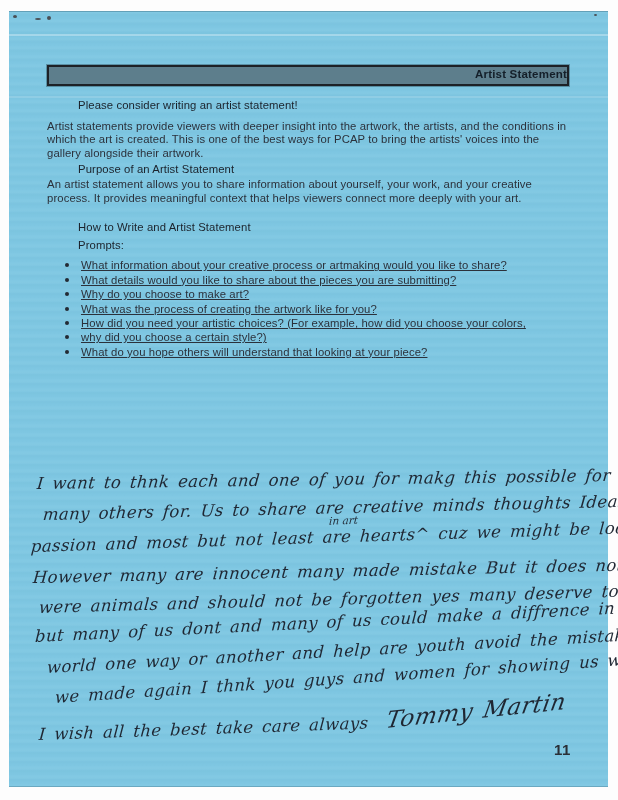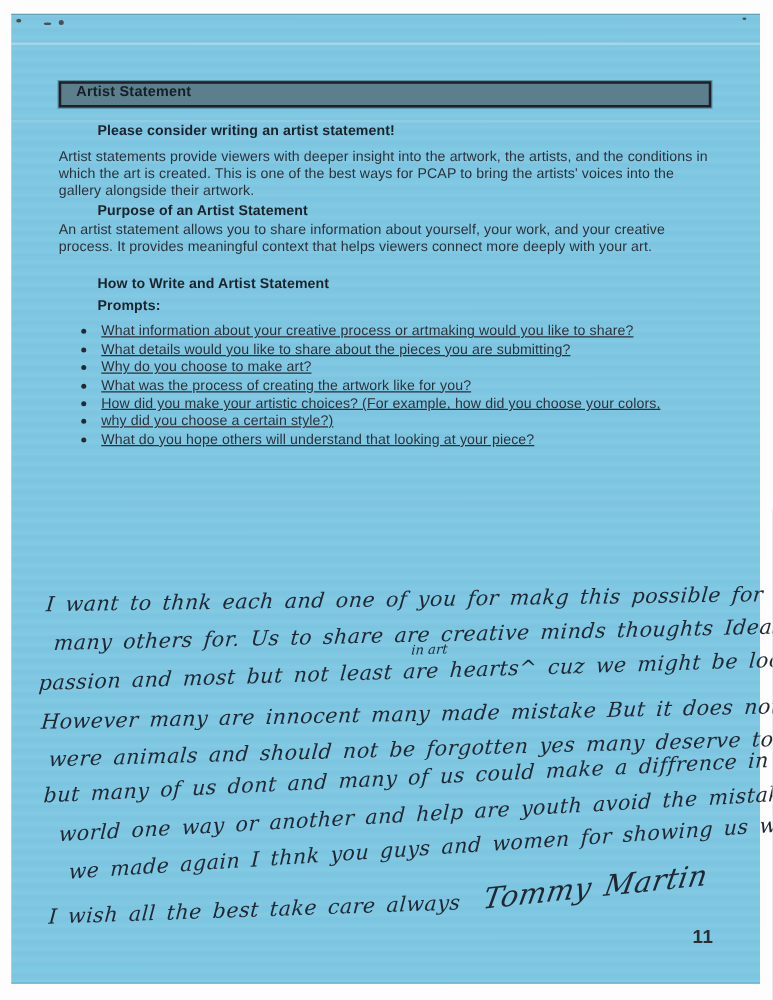--- a/index.html
+++ b/index.html
@@ -40,32 +40,32 @@
     line-height: 13.6px;
     letter-spacing: 0.1px;
   }
 
   .header-bar {
     margin-top: 53px;
     height: 14px;
     background: #5d7e8c;
     border: 2px solid #1d2126;
     box-shadow: 0 0 0 1px rgba(20,40,50,0.35);
-    text-align: left;
+    text-align: right;
     padding: 1px 0 2px 12px;
   }
   .header-bar .title {
     font-weight: bold;
     font-size: 11.5px;
     color: #141f29;
     letter-spacing: 0.2px;
   }
 
   .h-bold {
-    font-weight: bold;
+    font-weight: normal;
     color: #1b222b;
     padding-left: 31px;
   }
   .intro-heading  { margin-top: 13px; }
   .intro-body     { margin-top: 7px; }
   .purpose-heading{ margin-top: 3px; }
   .purpose-body   { margin-top: 1px; }
   .howto-heading  { margin-top: 16px; }
   .howto-body     { margin-top: 1px; }
   .prompts-heading{ margin-top: 4px; }
@@ -166,21 +166,21 @@
 
       <div class="h-bold howto-heading">How to Write and Artist Statement</div>
 
       <div class="h-bold prompts-heading">Prompts:</div>
 
       <ul class="bullets">
         <li><span class="dot"></span><span>What information about your creative process or artmaking would you like to share?</span></li>
         <li><span class="dot"></span><span>What details would you like to share about the pieces you are submitting?</span></li>
         <li><span class="dot"></span><span>Why do you choose to make art?</span></li>
         <li><span class="dot"></span><span>What was the process of creating the artwork like for you?</span></li>
-        <li><span class="dot"></span><span>How did you make your artistic choices? (For example, how did you choose your colors,</span></li>
+        <li><span class="dot"></span><span>How did you need your artistic choices? (For example, how did you choose your colors,</span></li>
         <li><span class="dot"></span><span>why did you choose a certain style?)</span></li>
         <li><span class="dot"></span><span>What do you hope others will understand that looking at your piece?</span></li>
       </ul>
     </div>
 
     <div class="handwriting">
       <div class="hw-line hw1">I want to thnk each and one of you for makg this possible for me and</div>
       <div class="hw-line hw2">many others for. Us to share are creative minds thoughts Ideas love</div>
       <div class="hw-line hw3">
         <span>passion and most but not least are hearts^ cuz we might be lock'd up</span>

